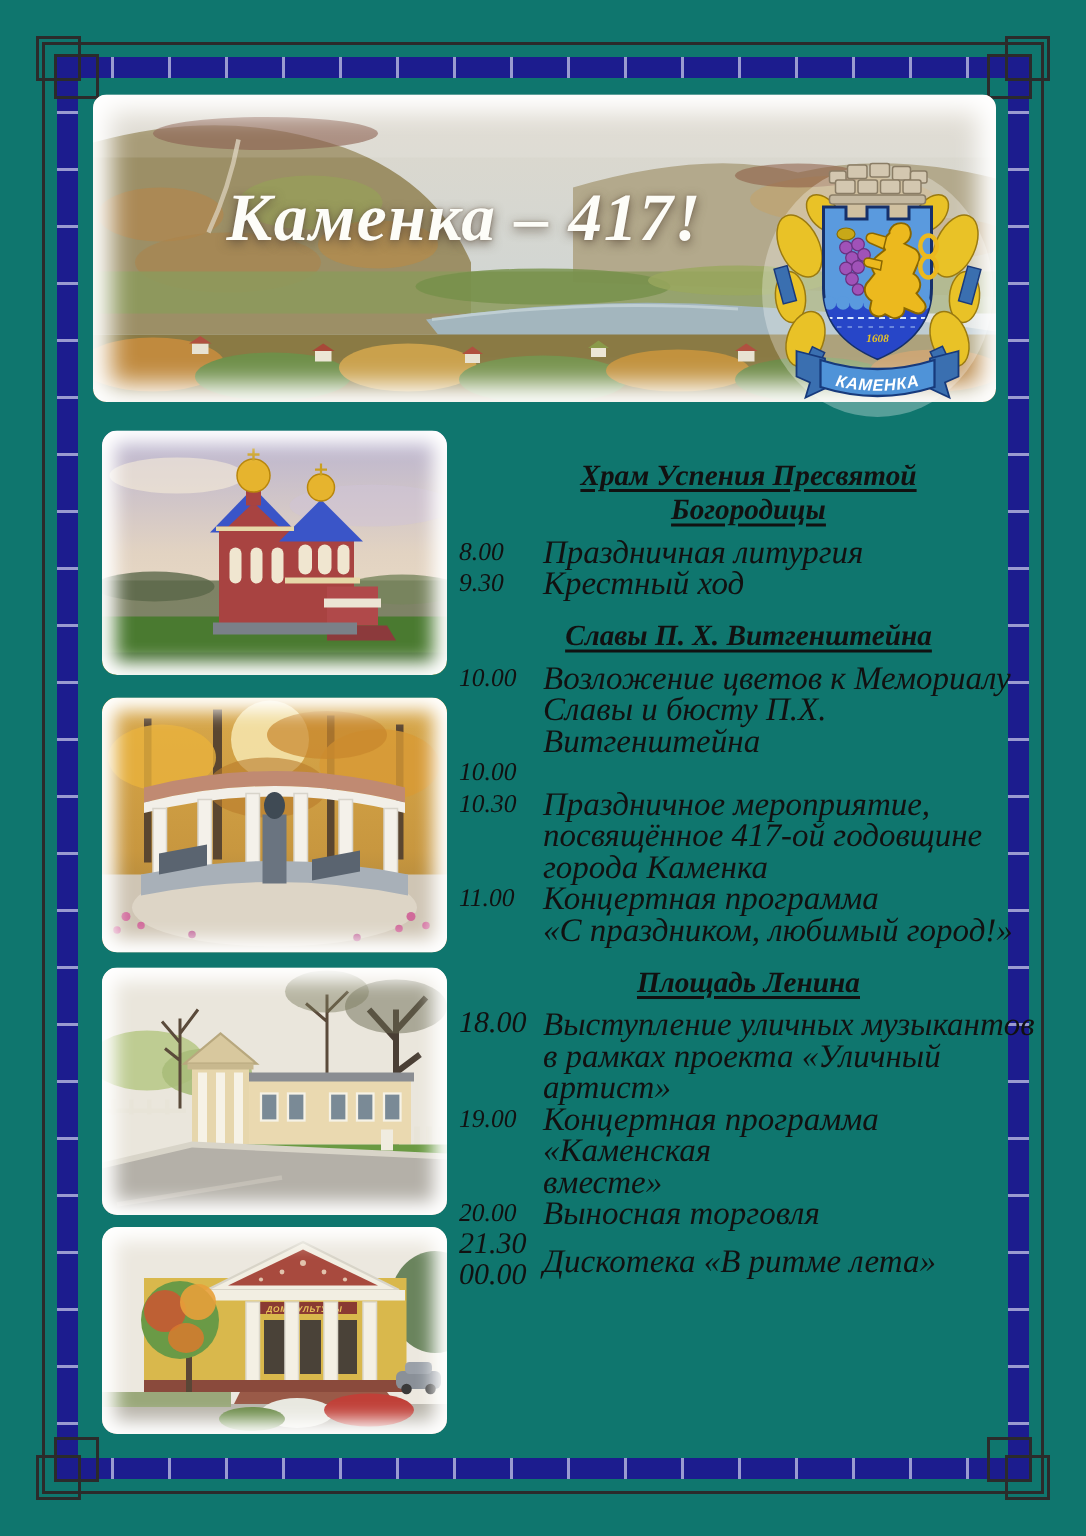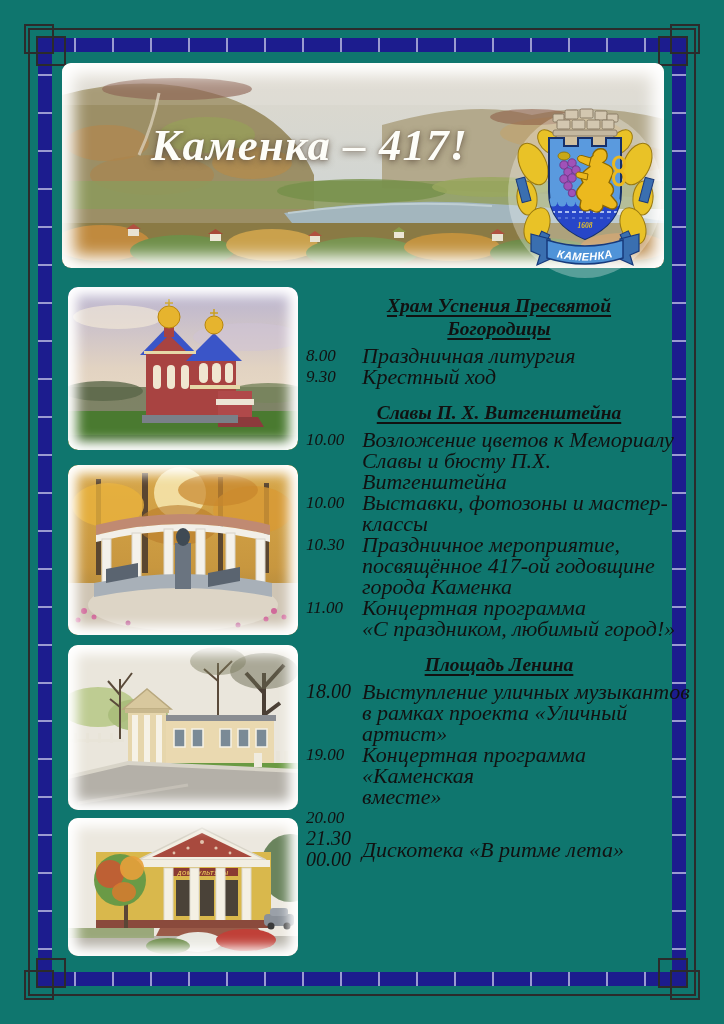--- a/index.html
+++ b/index.html
@@ -31,21 +31,21 @@
   #photo-rotunda{top:465px;height:170px;}
   #photo-street{top:645px;height:165px;}
   #photo-culture{top:818px;height:138px;}
   
   .program{position:absolute;left:306px;top:290px;width:386px;}
   .prog-title{font-size:23px;font-weight:bold;text-align:center;line-height:1.16;
      white-space:pre-line;margin:0 0 22px 0;}
   .sec-head{font-size:19.5px;font-weight:bold;text-align:center;line-height:1.18;
      white-space:pre-line;text-decoration:underline;text-decoration-thickness:1.8px;
      text-underline-offset:3px;margin:14px 0 5px 0;}
-  .sec-head.first{margin-top:4px;}
+  .sec-head.first{margin-top:16px;}
   .row{display:flex;align-items:flex-start;}
   .row.center{align-items:center;}
   .time{flex:0 0 56px;font-size:17px;line-height:21px;white-space:pre-line;}
   .time.t-lg{font-size:20px;line-height:21px;}
   .etext{font-size:22px;line-height:21px;white-space:pre-line;}
   .footer{margin-top:10px;font-size:17.5px;text-align:right;padding-right:34px;}
 </style>
 </head>
 <body>
 
@@ -445,22 +445,20 @@
     </div>
 
     <div class="sec-head">Славы П. Х. Витгенштейна</div>
     <div class="row">
       <div class="time">10.00</div>
       <div class="etext">Возложение цветов к Мемориалу
 Славы и бюсту П.Х. Витгенштейна</div>
     </div>
     <div class="row">
       <div class="time">10.00</div>
-      <div class="etext">Выставки, фотозоны и мастер-
-классы</div>
     </div>
     <div class="row">
       <div class="time">10.30</div>
       <div class="etext">Праздничное мероприятие,
 посвящённое 417-ой годовщине
 города Каменка</div>
     </div>
     <div class="row">
       <div class="time">11.00</div>
       <div class="etext">Концертная программа
@@ -474,20 +472,21 @@
 в рамках проекта «Уличный
 артист»</div>
     </div>
     <div class="row">
       <div class="time">19.00</div>
       <div class="etext">Концертная программа «Каменская
 вместе»</div>
     </div>
     <div class="row">
       <div class="time">20.00</div>
+      <div class="etext">Выносная торговля</div>
     </div>
     <div class="row center">
       <div class="time t-lg">21.30
 00.00</div>
       <div class="etext">Дискотека «В ритме лета»</div>
     </div>
 
   </div>
 
 </div>

